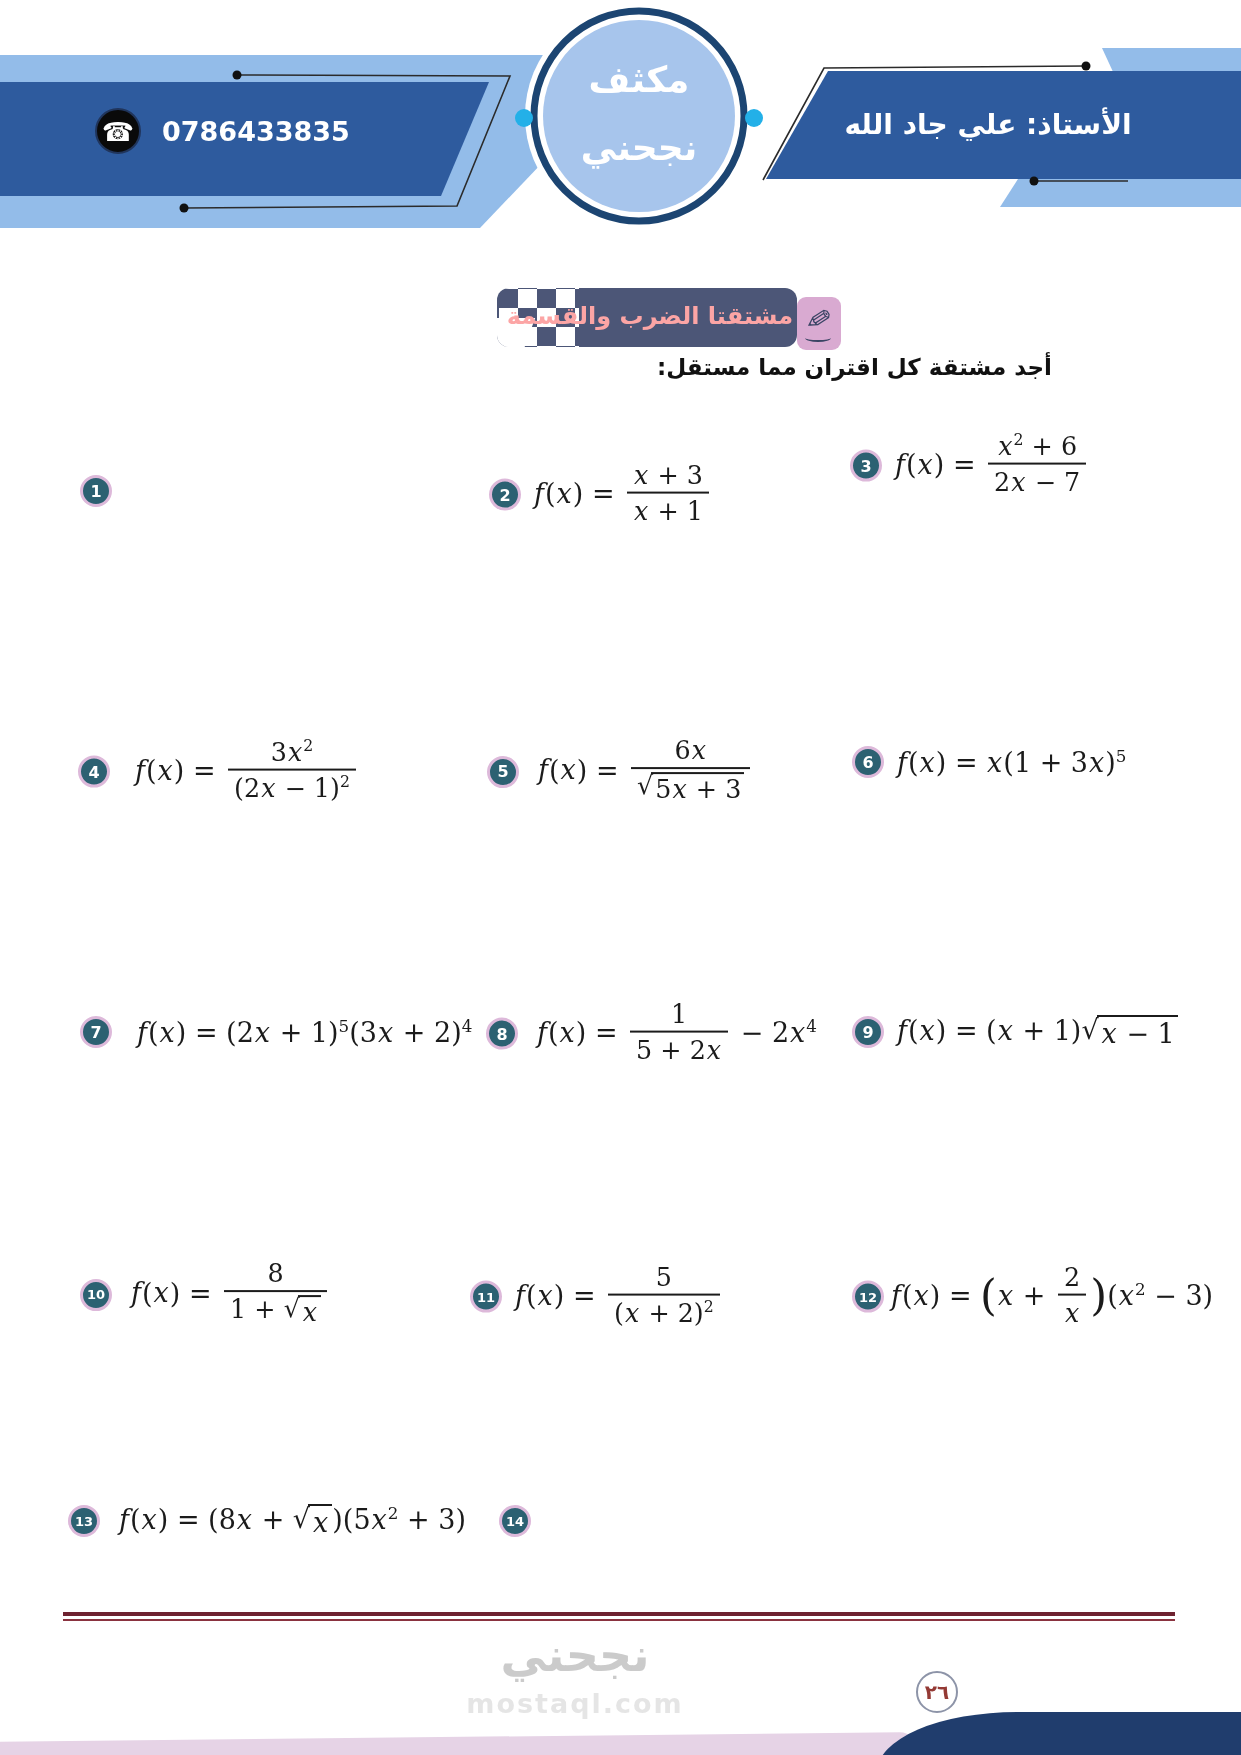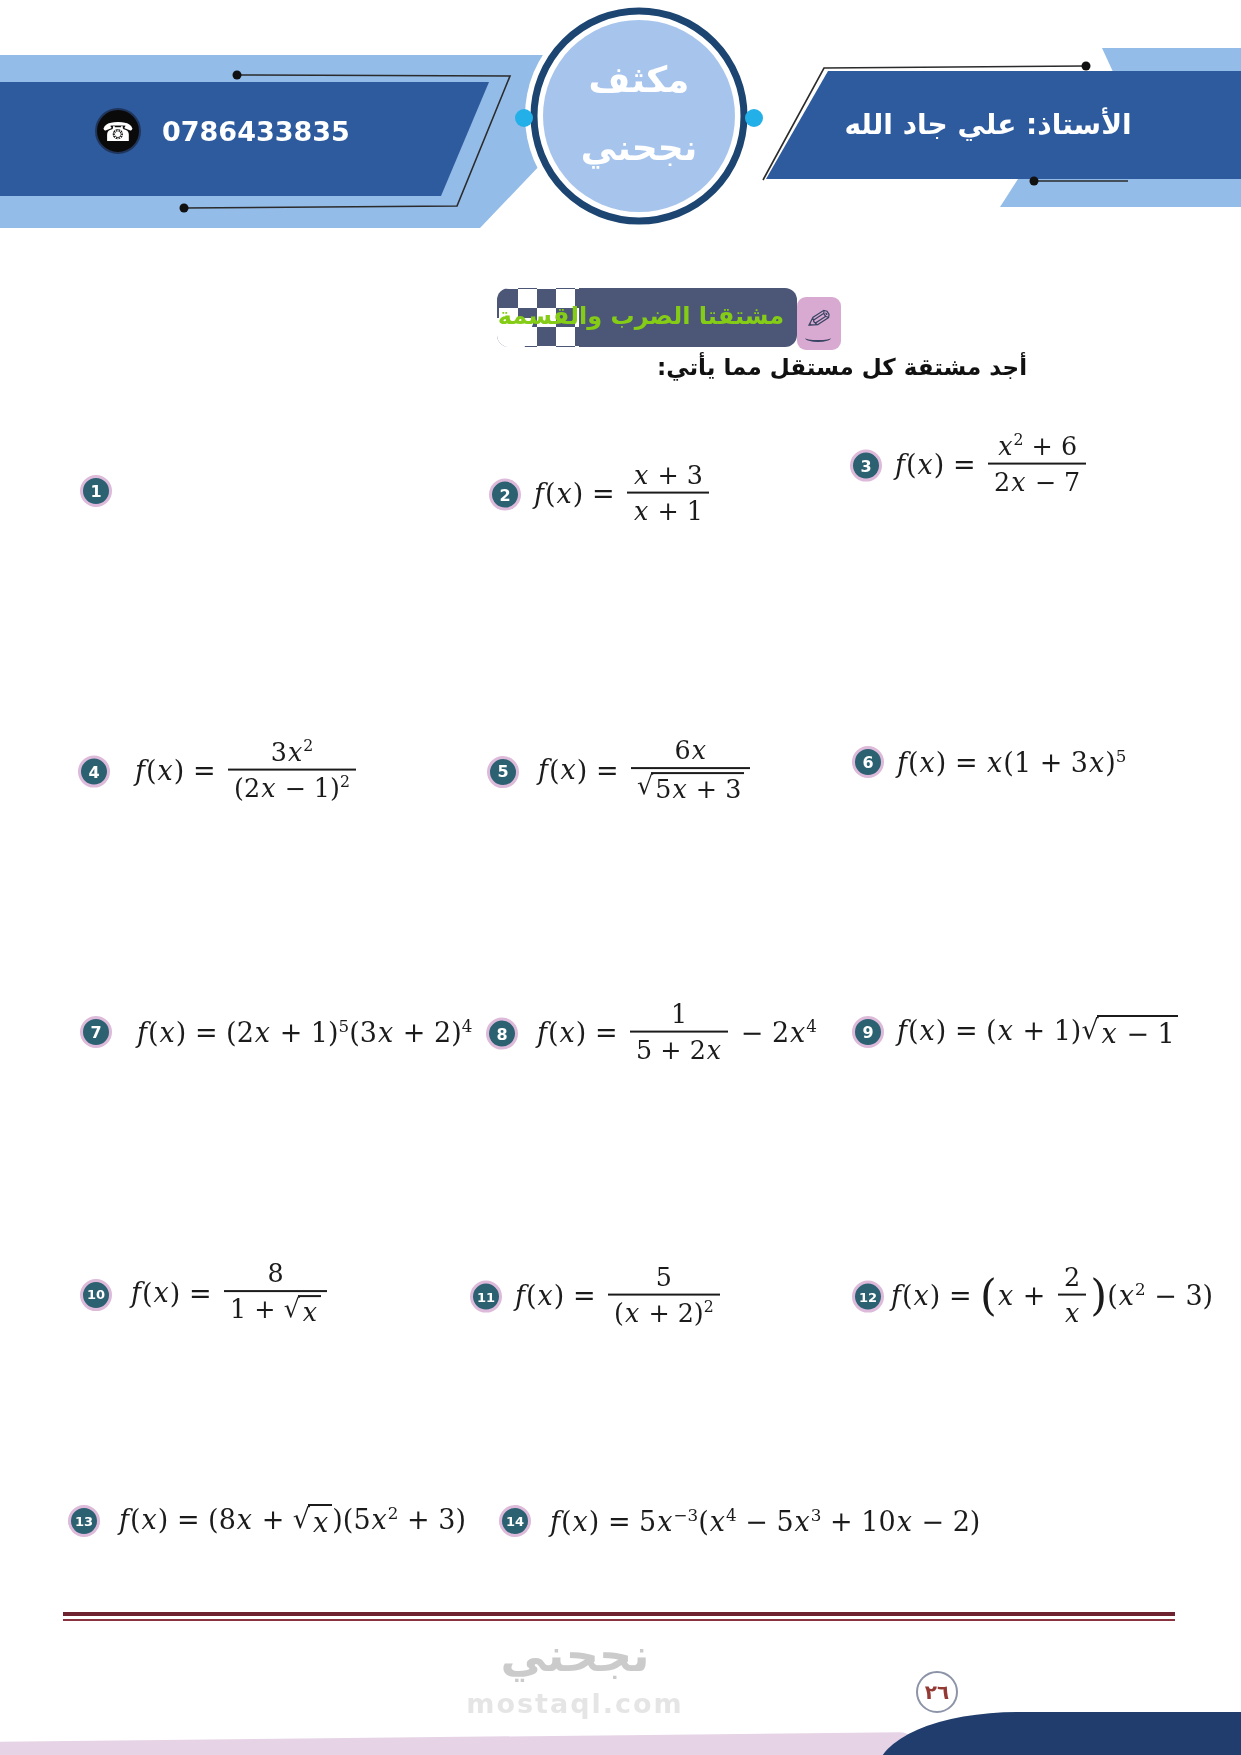--- a/index.html
+++ b/index.html
@@ -17,22 +17,22 @@
   .banner .checker{
     position:absolute;left:2px;top:0;bottom:0;width:80px;
     background-image:conic-gradient(#ffffff 0 25%, transparent 0 50%, #ffffff 0 75%, transparent 0);
     background-size:38px 38px;background-position:0 1px;
   }
   .banner .notch{
     position:absolute;left:-14px;top:30px;width:46px;height:34px;
     background:#ffffff;transform:skewX(-20deg);
   }
   .banner .banner-title{
-    position:absolute;left:86px;right:13px;top:0;height:59px;line-height:57px;
-    color:#84cc16;font-weight:bold;font-size:24px;text-align:right;
+    position:absolute;left:86px;right:4px;top:0;height:59px;line-height:57px;
+    color:#fca5a5;font-weight:bold;font-size:24px;text-align:right;
     direction:rtl;white-space:nowrap;
   }
   .pencil-box{
     position:absolute;left:797px;top:297px;width:44px;height:53px;
     background:#d9aad1;border-radius:9px;color:#3a4464;
     display:flex;align-items:center;justify-content:center;
   }
   .pencil-box .pencil-glyph{
     font-size:30px;transform:scaleX(-1) rotate(-12deg);line-height:1;
     margin-top:-8px;
@@ -143,21 +143,21 @@
 <div class="banner">
   <span class="checker"></span>
   <span class="notch"></span>
   <span class="banner-title">مشتقتا الضرب والقسمة</span>
 </div>
 <div class="pencil-box">
   <span class="pencil-glyph">✎</span>
   <span class="scribble"></span>
 </div>
 
-<div class="instruction">أجد مشتقة كل مستقل مما يأتي:</div>
+<div class="instruction">أجد مشتقة كل اقتران مما مستقل:</div>
 
 <div class="problem" style="left:80px;top:491px">
   <span class="badge">1</span>
 </div>
 <div class="problem" style="left:489px;top:495px">
   <span class="badge">2</span>
   <span class="formula"><i>f</i>(<i>x</i>) = <span class="frac">
         <span class="num"><i>x</i> + 3</span>
         <span class="den"><i>x</i> + 1</span>
       </span></span>
@@ -238,21 +238,20 @@
 
 <div class="problem" style="left:68px;top:1521px;gap:18px">
   <span class="badge wide">13</span>
   <span class="formula"><i>f</i>(<i>x</i>) = (8<i>x</i> + <span class="sqrt">
         <span class="rsign">√</span>
         <span class="rad"><i>x</i></span>
       </span>)(5<i>x</i><sup>2</sup> + 3)</span>
 </div>
 <div class="problem" style="left:499px;top:1521px;gap:18px">
   <span class="badge wide">14</span>
-  <span class="formula"><i>f</i>(<i>x</i>) = 5<i>x</i><sup>−3</sup>(<i>x</i><sup>4</sup> − 5<i>x</i><sup>3</sup> + 10<i>x</i> − 2)</span>
 </div>
 
 <div class="footer-rule-a"></div>
 <div class="footer-rule-b"></div>
 <div class="watermark">نجحني</div>
 <div class="watermark-sub">mostaql.com</div>
 <div class="pink-band"></div>
 <div class="navy-corner"></div>
 <div class="page-circle">٢٦</div>
 

